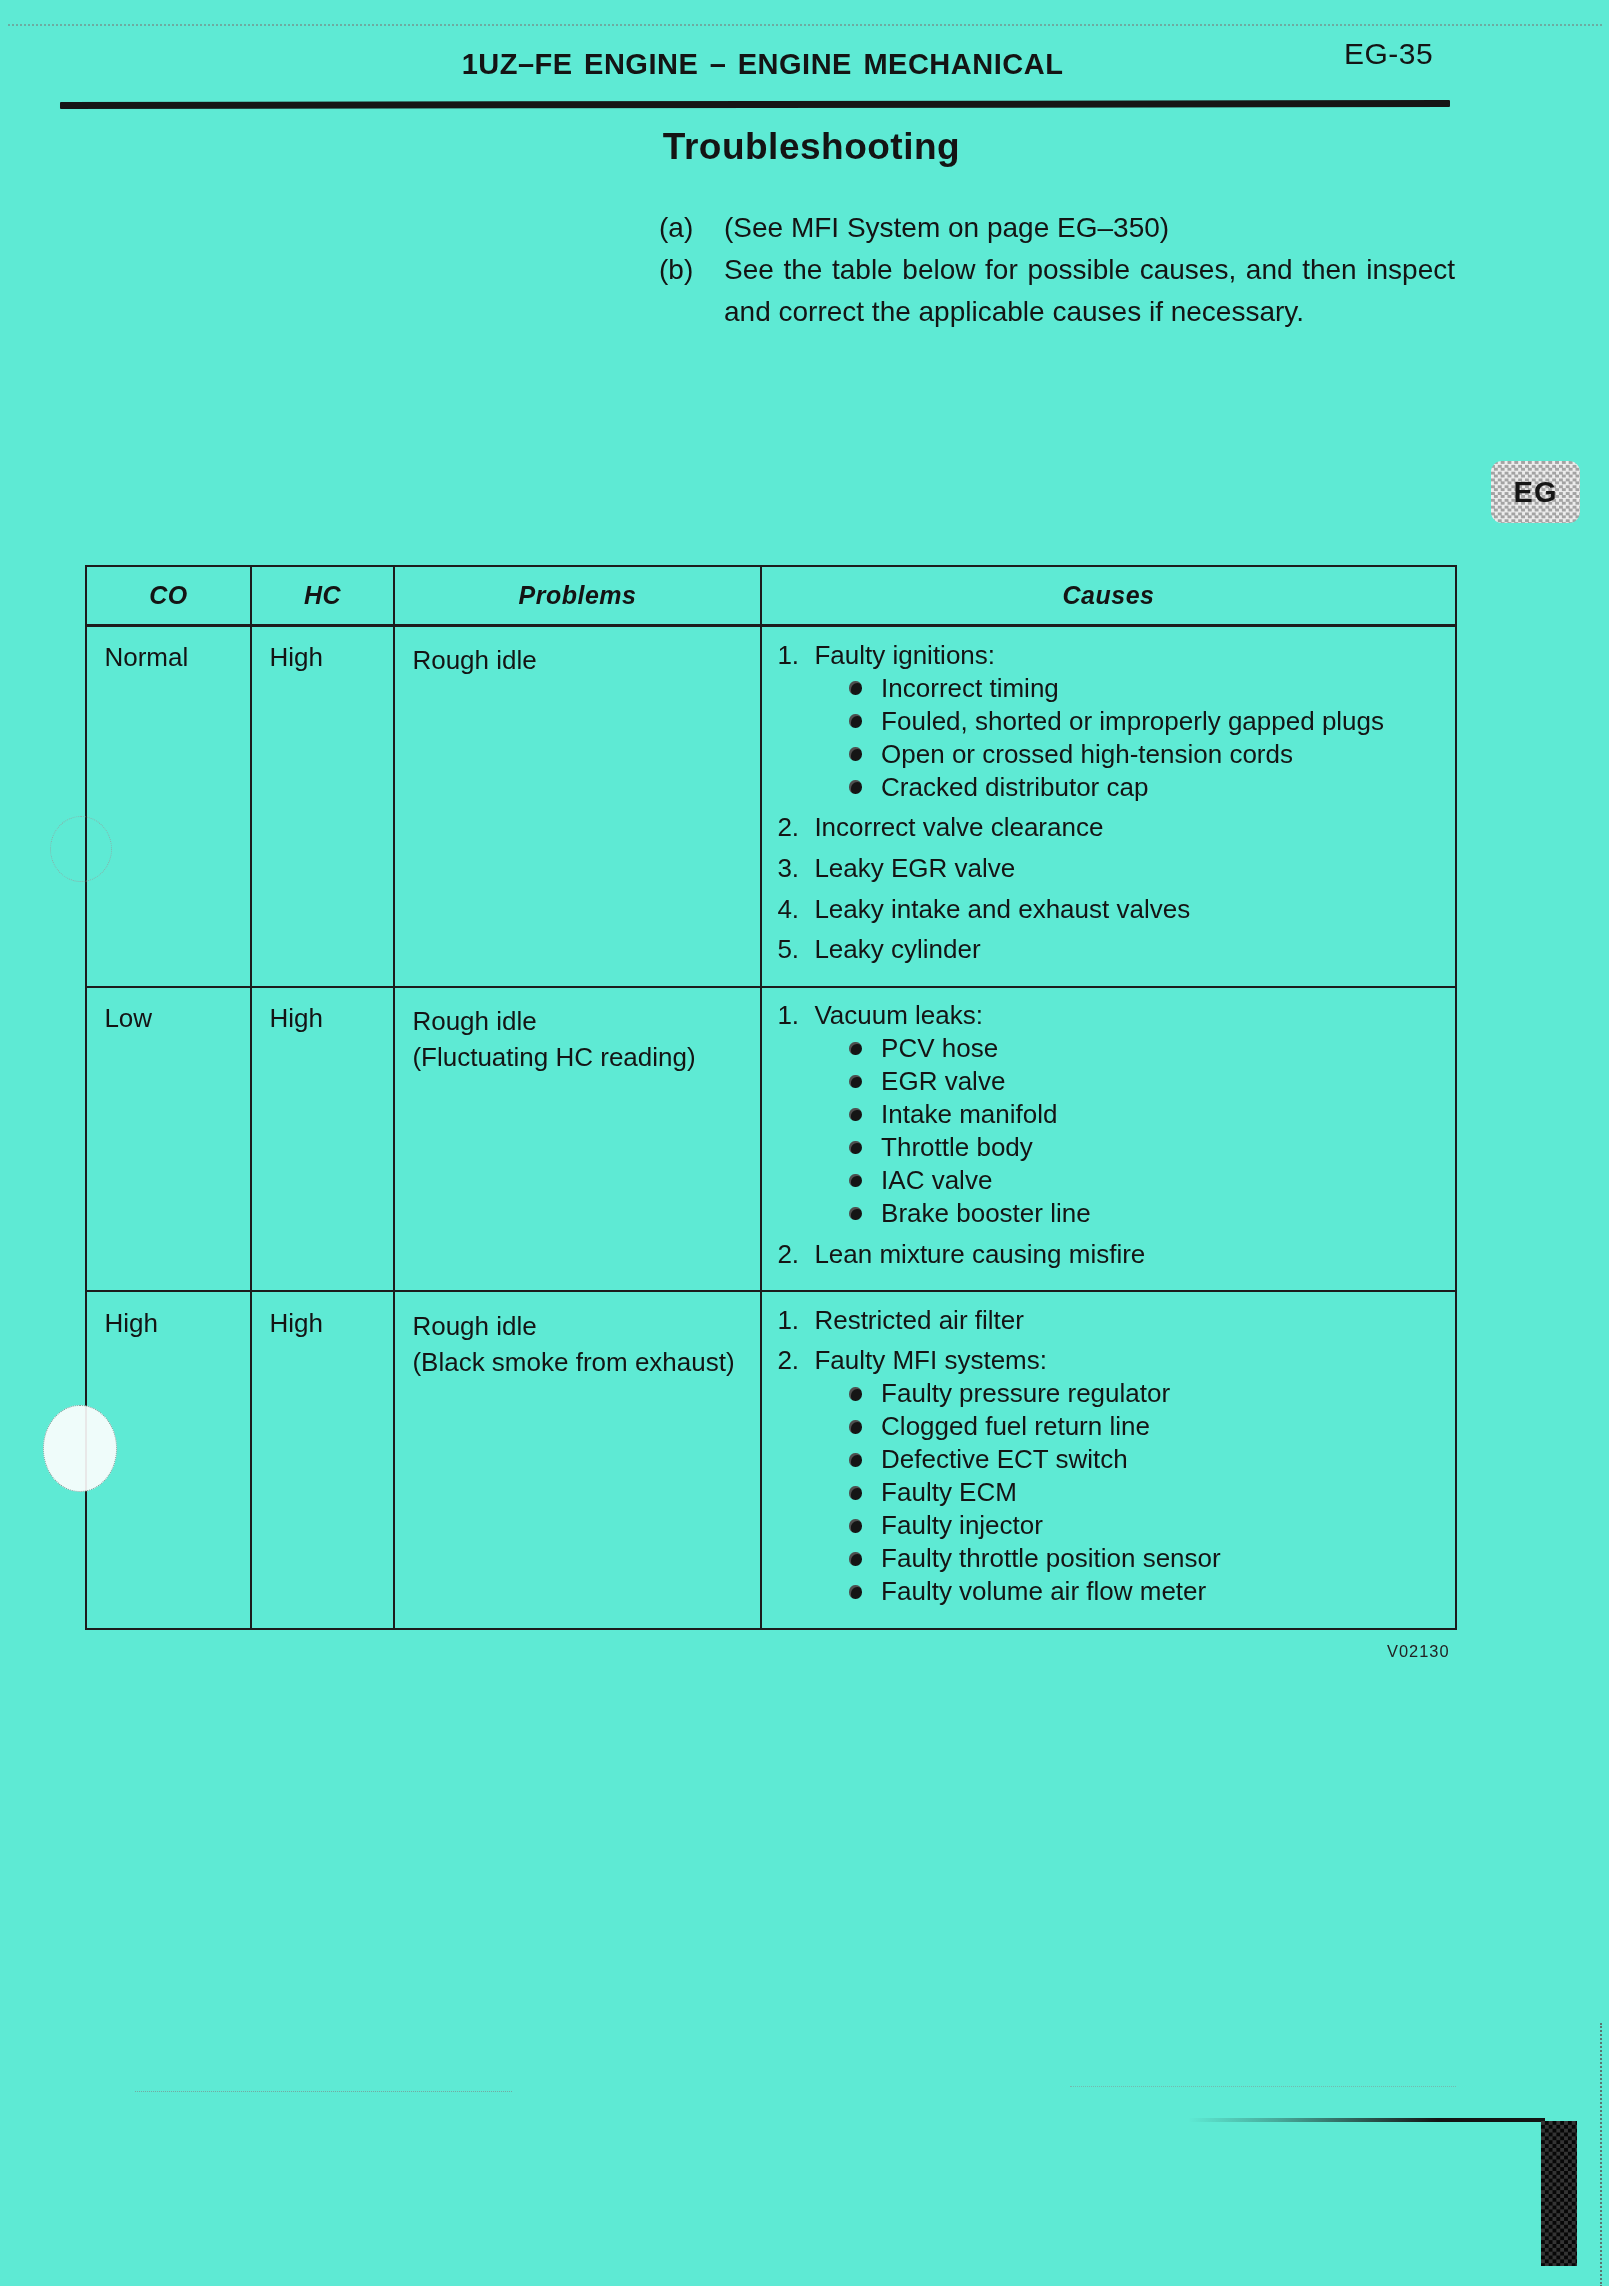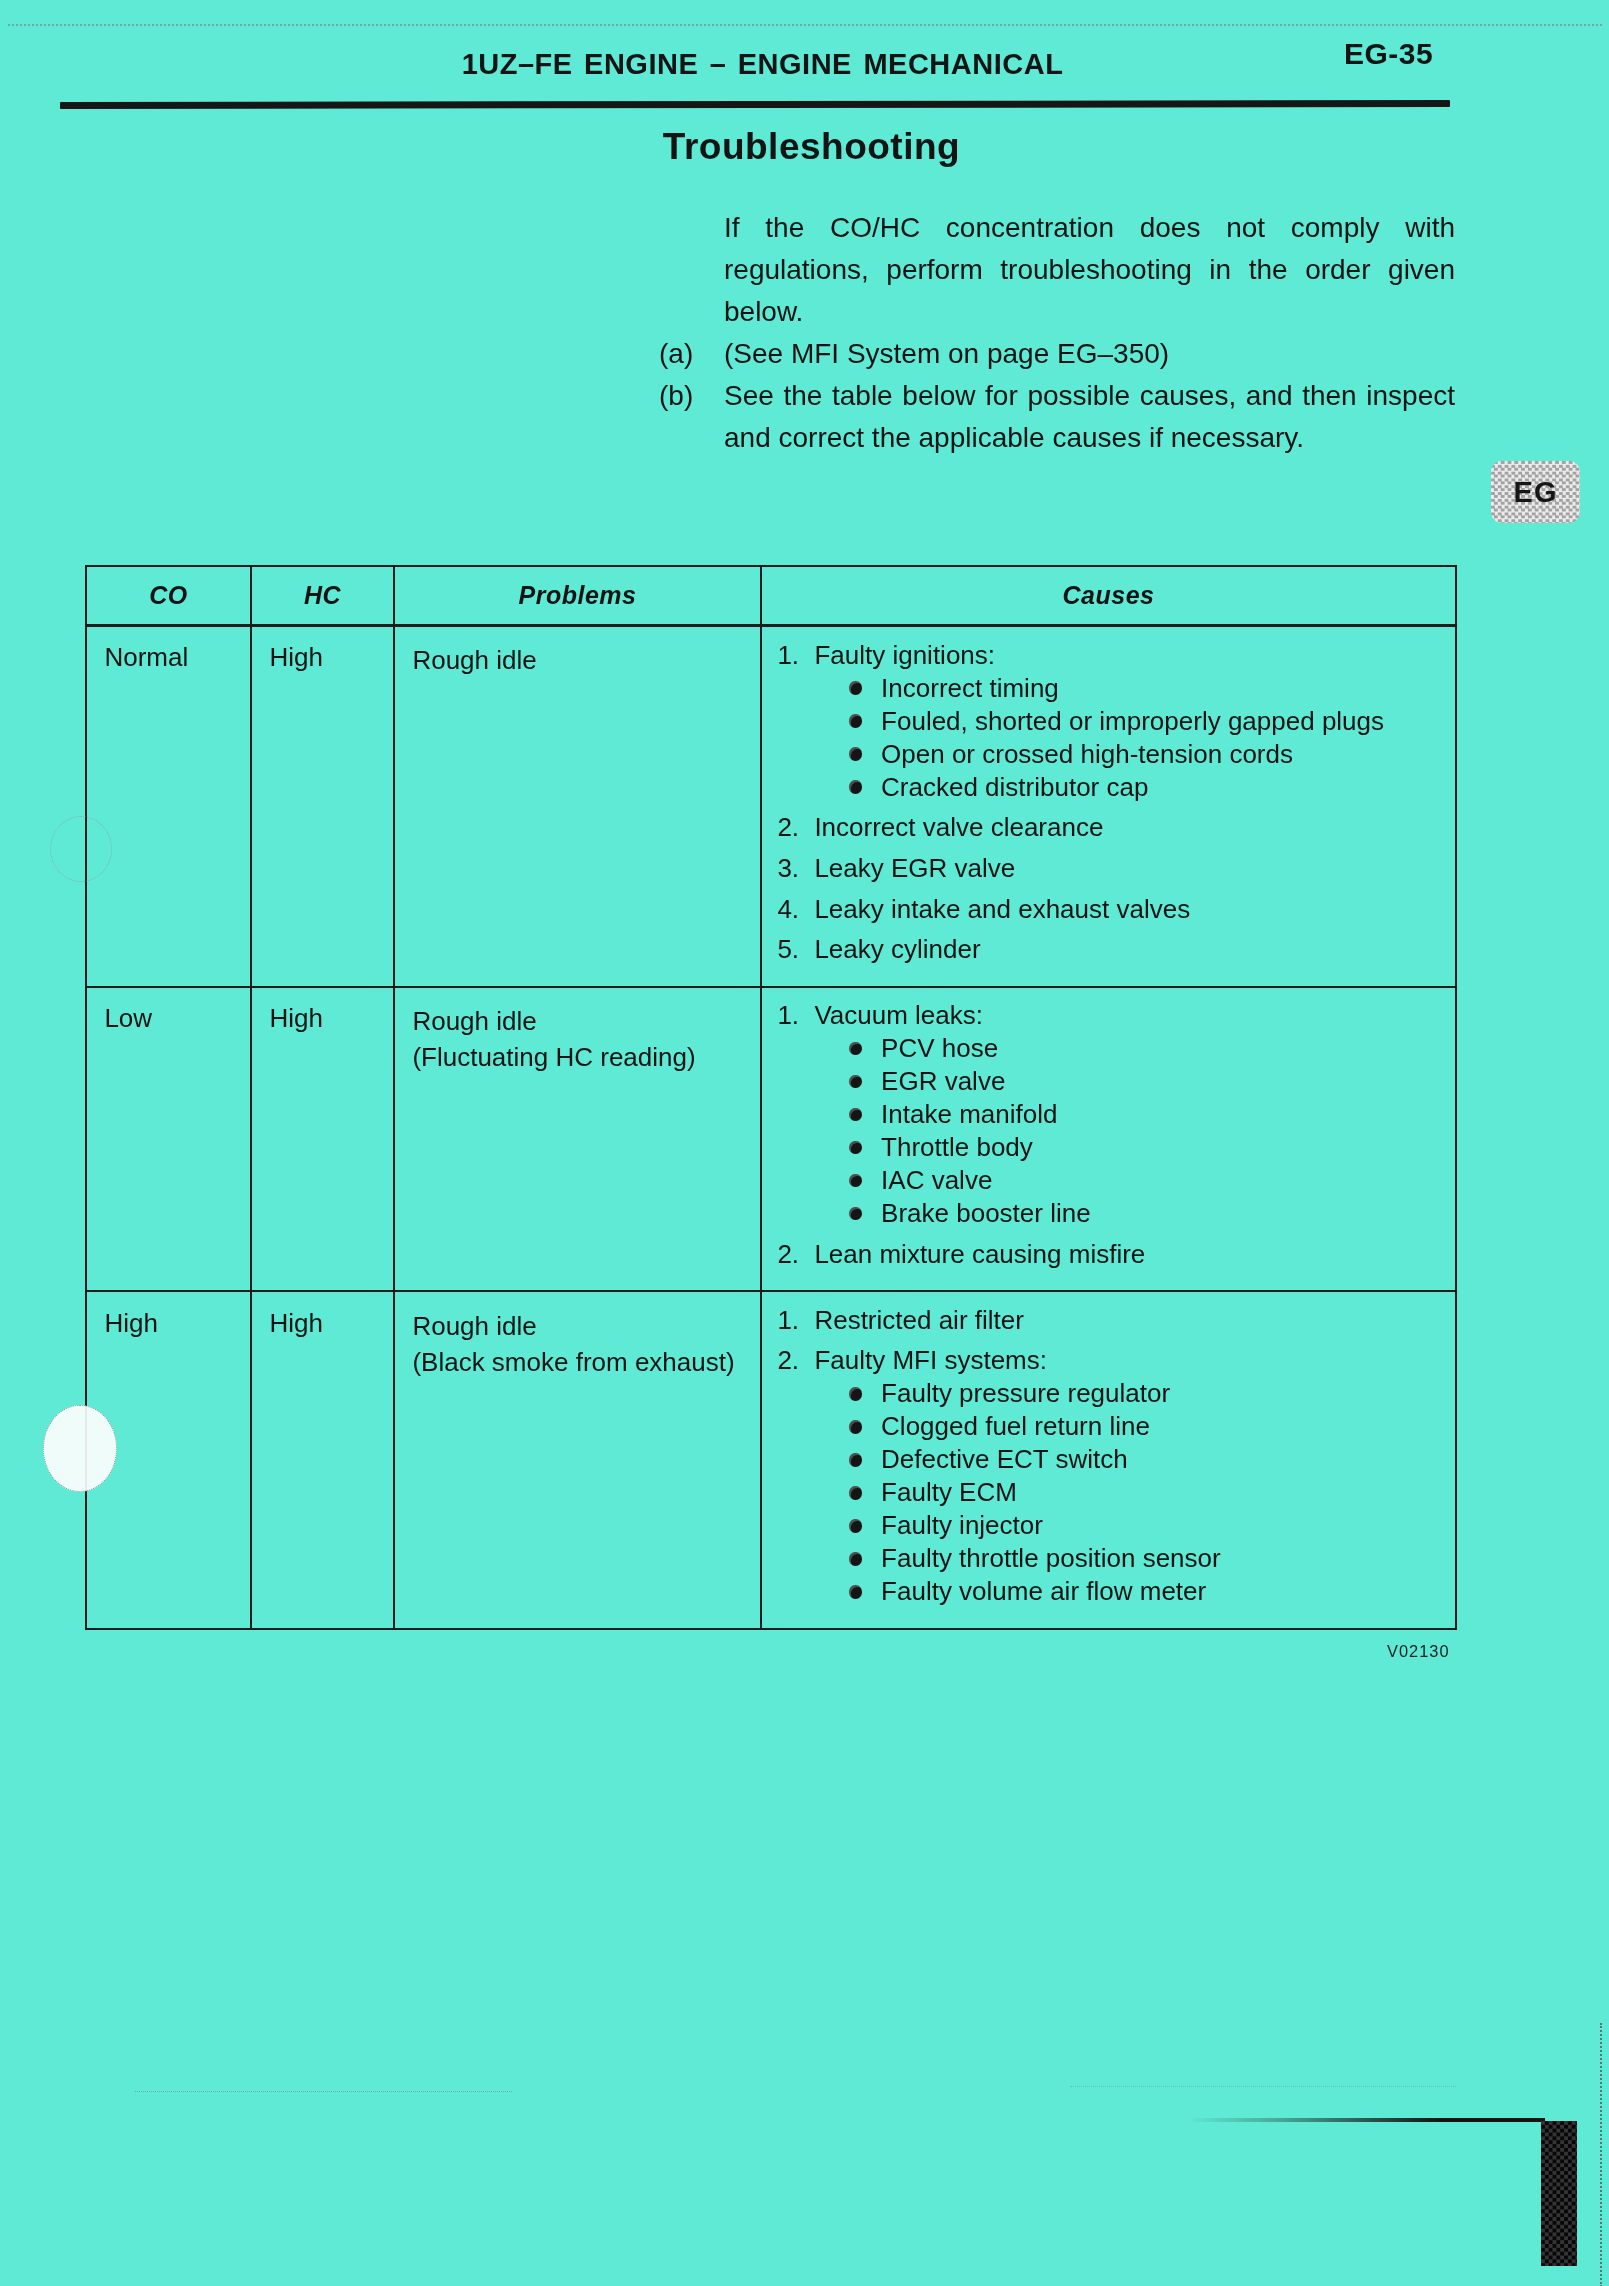--- a/index.html
+++ b/index.html
@@ -10,21 +10,21 @@
   }
   
   .dotline-top { position:absolute; top:24px; left:7.7px; right:7.7px; border-top:2.9px dotted #7a7a7a; opacity:.55; }
   .dotline-bl  { position:absolute; top:2091px; left:135px; width:377px; border-top:1.9px dotted #808080; opacity:.6; }
   .dotline-br  { position:absolute; top:2086px; left:1070px; width:386px; border-top:1.9px dotted #8a8a8a; opacity:.5; }
   .dotedge-r   { position:absolute; top:2023px; left:1600px; height:264px; border-left:2.9px dotted #5a5a5a; opacity:.8; }
 
   
   .hdr-title { position:absolute; top:48px; left:183px; width:1159px; text-align:center;
                font-size:29px; font-weight:700; letter-spacing:0.5px; word-spacing:2.9px; }
-  .hdr-page  { position:absolute; top:37px; left:1344px; font-size:30px; font-weight:700; letter-spacing:0.5px; }
+  .hdr-page  { position:absolute; top:37px; left:1344px; font-size:30px; font-weight:400; letter-spacing:0.5px; }
   .hdr-rule  { position:absolute; top:101px; left:60px; width:1390px; height:6.8px; background:#161616;
                transform:rotate(-0.08deg); border-radius:1px; }
 
   .page-title { position:absolute; top:126px; left:570px; width:483px; text-align:center;
                 font-size:37px; font-weight:700; letter-spacing:0.5px; }
 
   
   .copy { position:absolute; top:207px; left:659px; width:796px; font-size:28px; line-height:42px; }
   .intro { margin-left:65px; width:731px; text-align:justify; }
   .step { display:flex; }
@@ -76,21 +76,20 @@
 
   <div class="dotline-top"></div>
 
   <div class="hdr-title">1UZ–FE ENGINE  –  ENGINE MECHANICAL</div>
   <div class="hdr-page">EG-35</div>
   <div class="hdr-rule"></div>
 
   <div class="page-title">Troubleshooting</div>
 
   <div class="copy">
-    <div class="intro">If the CO/HC concentration does not comply with regulations, perform troubleshooting in the order given below.</div>
     <div class="step">
       <div class="step-label">(a)</div>
       <div class="step-body">
         <div>(See MFI System on page EG–350)</div>
       </div>
     </div>
     <div class="step">
       <div class="step-label">(b)</div>
       <div class="step-body justify">See the table below for possible causes, and then inspect and correct the applicable causes if necessary.</div>
     </div>

